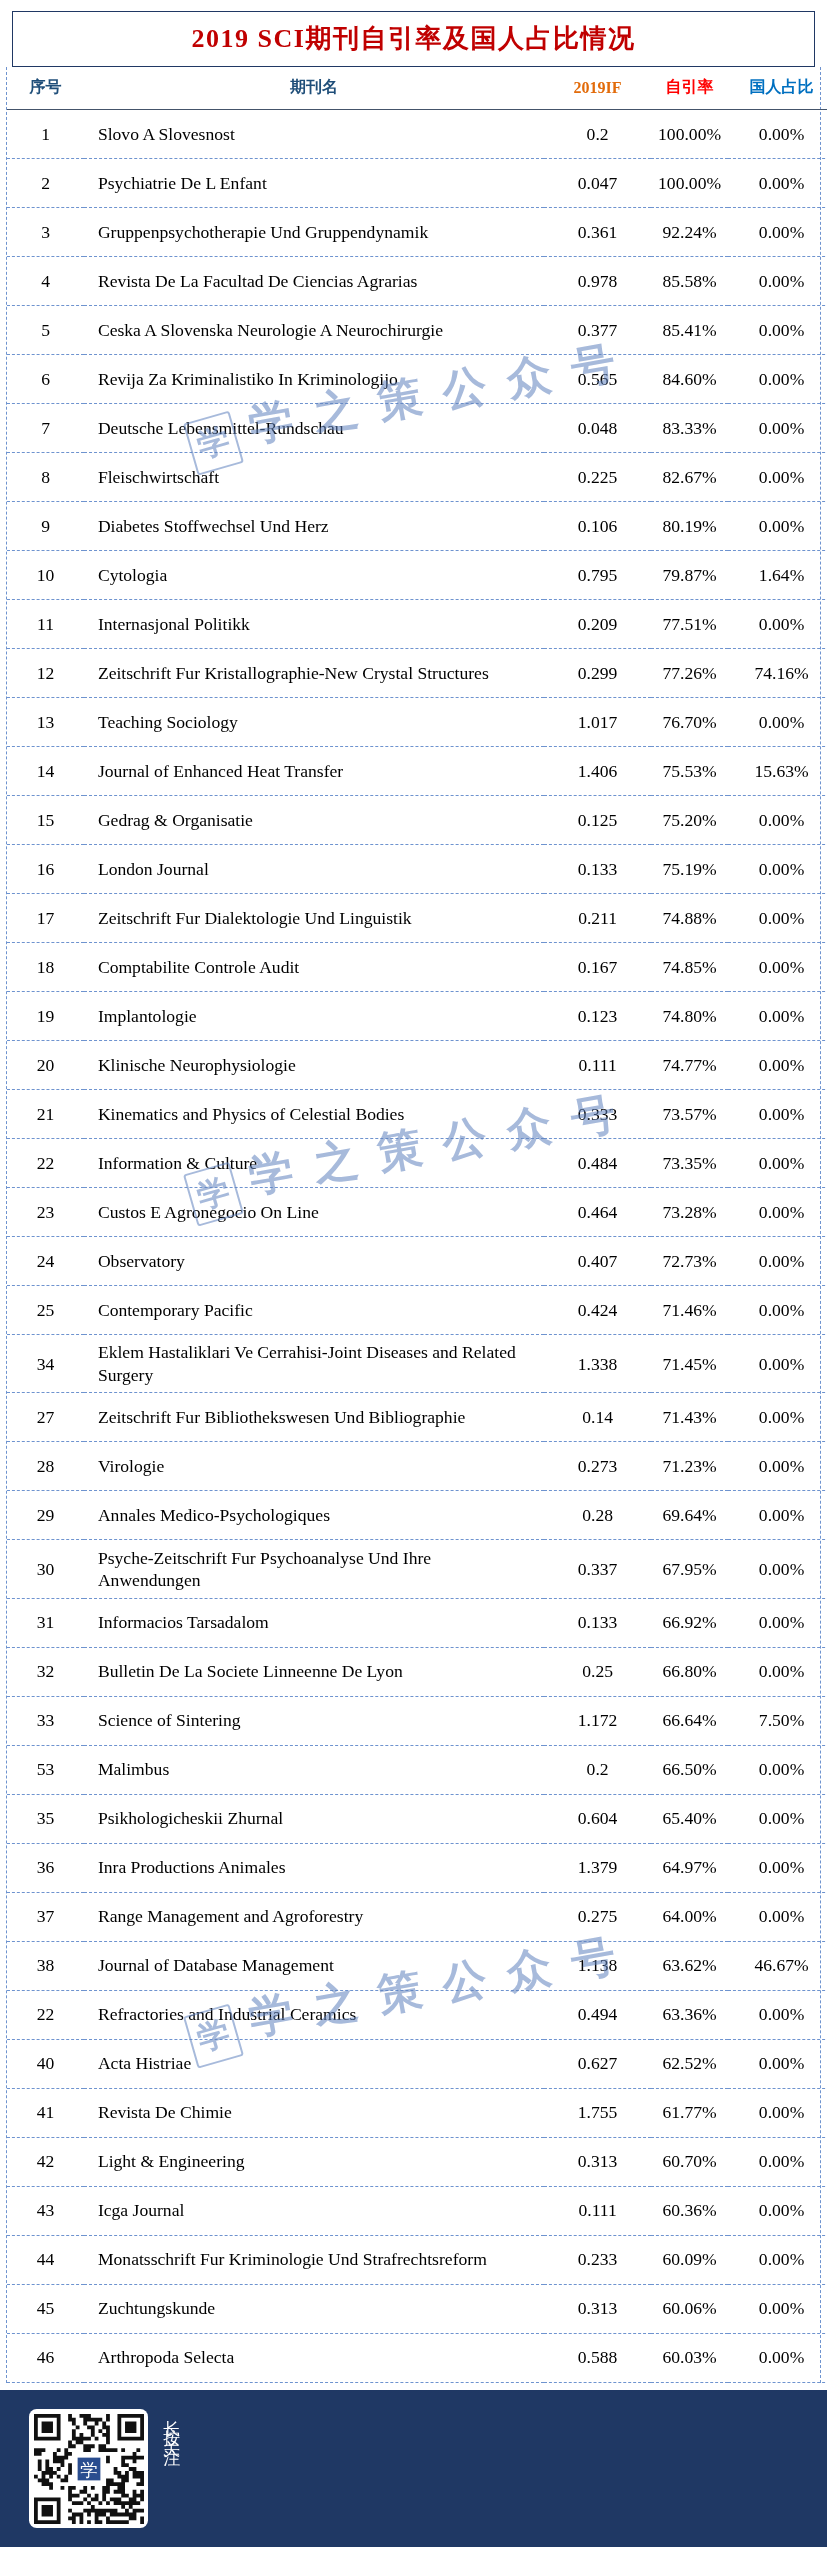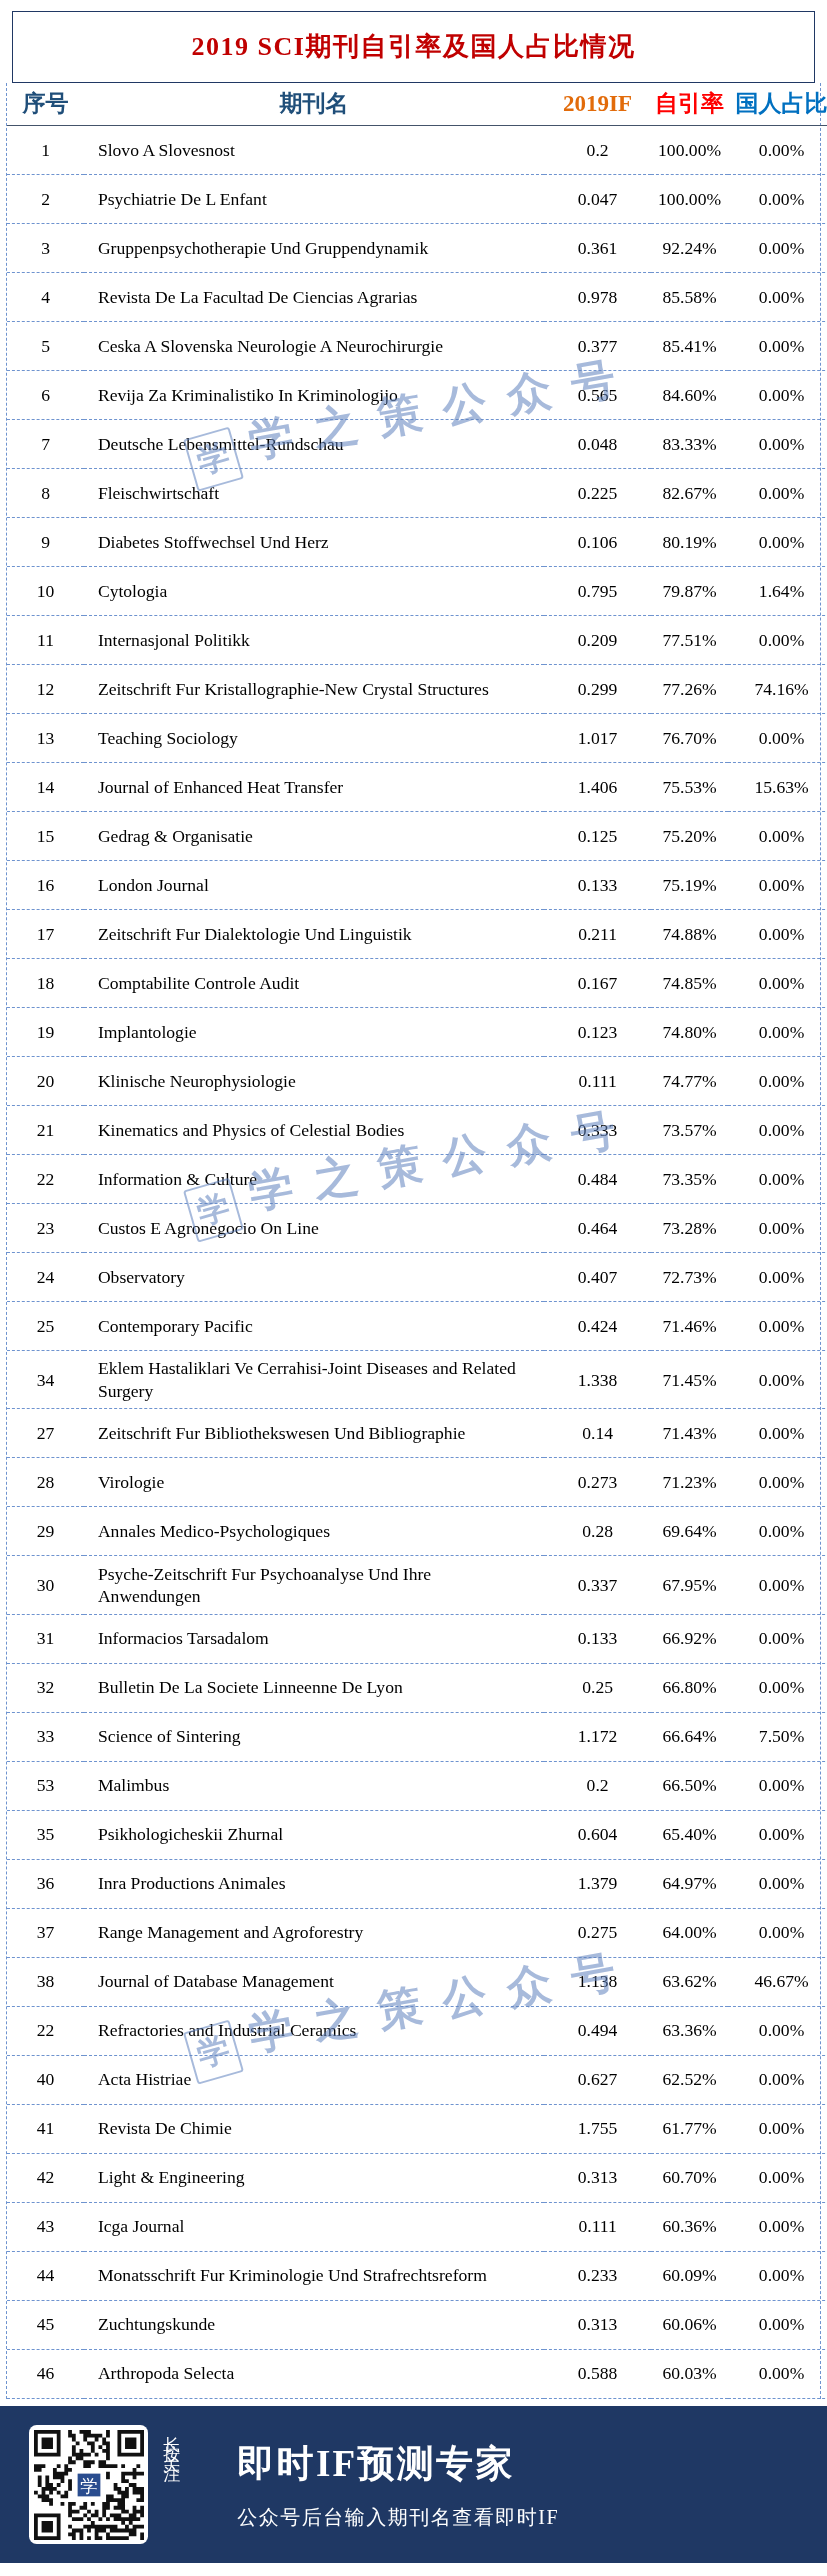--- a/index.html
+++ b/index.html
@@ -5,34 +5,34 @@
   :root{
     --title:#c00000; --header-main:#1f4e79; --header-if:#e26b0a; --header-rate:#ff0000;
     --header-cn:#0070c0; --row-divider:#6e93cf; --footer-bg:#1f3864; --watermark:#6082be;
   }
   *{box-sizing:border-box;}
   html,body{margin:0;padding:0;background:#fff;}
   body{width:827px;font-family:"Liberation Serif","DejaVu Serif",serif;color:#000;}
   .page{width:827px;position:relative;background:#fff;}
 
   .title-box{
-    margin:10.7px 12.3px 0;border:1.5px solid #203864;height:72px;
+    margin:10.7px 12.3px 0;border:1.5px solid #203864;height:56px;
     display:flex;align-items:center;justify-content:center;
     color:var(--title);font-size:26px;font-weight:bold;letter-spacing:1.5px;
   }
 
   .table-area{
     position:relative;margin:0 6.1px;
     border-left:0.8px dashed var(--row-divider);
     border-right:0.8px dashed var(--row-divider);
   }
   table{width:100%;border-collapse:collapse;table-layout:fixed;font-size:17.6px;}
   col.c-num{width:77px;} col.c-name{width:460px;} col.c-if{width:107px;}
   col.c-rate{width:77px;} col.c-cn{width:107px;}
-  thead th{height:43px;font-size:23px;font-weight:bold;text-align:center;
+  thead th{height:43px;font-size:16px;font-weight:bold;text-align:center;
     border-bottom:1.5px solid #44546a;}
   th.col-num,th.col-name{color:var(--header-main);}
   th.col-if{color:var(--header-if);}
   th.col-rate{color:var(--header-rate);}
   th.col-cn{color:var(--header-cn);}
   tbody td{height:49px;border-bottom:0.8px dashed var(--row-divider);text-align:center;
     padding:0 3.1px;line-height:1.28;}
   tbody td.name{text-align:left;padding:6.1px 7.7px 6.1px 13.8px;}
 
   .watermark{
@@ -435,20 +435,16 @@
       <svg viewBox="0 0 29 29" xmlns="http://www.w3.org/2000/svg">
         <rect x="0" y="0" width="29" height="29" fill="#ffffff"></rect>
         <path id="qr-finders" fill="#111111" fill-rule="evenodd" d="M0 0h7v7h-7z M1 1h5v5h-5z M2 2h3v3h-3z M22 0h7v7h-7z M23 1h5v5h-5z M24 2h3v3h-3z M0 22h7v7h-7z M1 23h5v5h-5z M2 24h3v3h-3z "></path>
         <path id="qr-modules" fill="#111111" d="M9 0h1v1h-1zM12 0h1v1h-1zM13 0h1v1h-1zM14 0h1v1h-1zM19 0h1v1h-1zM9 1h1v1h-1zM10 1h1v1h-1zM13 1h1v1h-1zM14 1h1v1h-1zM15 1h1v1h-1zM16 1h1v1h-1zM17 1h1v1h-1zM19 1h1v1h-1zM10 2h1v1h-1zM13 2h1v1h-1zM16 2h1v1h-1zM18 2h1v1h-1zM11 3h1v1h-1zM14 3h1v1h-1zM15 3h1v1h-1zM18 3h1v1h-1zM19 3h1v1h-1zM10 4h1v1h-1zM15 4h1v1h-1zM17 4h1v1h-1zM19 4h1v1h-1zM10 5h1v1h-1zM12 5h1v1h-1zM15 5h1v1h-1zM18 5h1v1h-1zM19 5h1v1h-1zM10 6h1v1h-1zM11 6h1v1h-1zM12 6h1v1h-1zM13 6h1v1h-1zM14 6h1v1h-1zM16 6h1v1h-1zM19 6h1v1h-1zM9 7h1v1h-1zM11 7h1v1h-1zM12 7h1v1h-1zM19 7h1v1h-1zM9 8h1v1h-1zM10 8h1v1h-1zM13 8h1v1h-1zM14 8h1v1h-1zM15 8h1v1h-1zM17 8h1v1h-1zM18 8h1v1h-1zM0 9h1v1h-1zM1 9h1v1h-1zM2 9h1v1h-1zM6 9h1v1h-1zM8 9h1v1h-1zM13 9h1v1h-1zM14 9h1v1h-1zM17 9h1v1h-1zM18 9h1v1h-1zM19 9h1v1h-1zM20 9h1v1h-1zM21 9h1v1h-1zM23 9h1v1h-1zM27 9h1v1h-1zM0 10h1v1h-1zM1 10h1v1h-1zM5 10h1v1h-1zM8 10h1v1h-1zM9 10h1v1h-1zM26 10h1v1h-1zM5 11h1v1h-1zM6 11h1v1h-1zM7 11h1v1h-1zM8 11h1v1h-1zM19 11h1v1h-1zM23 11h1v1h-1zM24 11h1v1h-1zM25 11h1v1h-1zM26 11h1v1h-1zM27 11h1v1h-1zM28 11h1v1h-1zM1 12h1v1h-1zM3 12h1v1h-1zM5 12h1v1h-1zM6 12h1v1h-1zM7 12h1v1h-1zM19 12h1v1h-1zM23 12h1v1h-1zM26 12h1v1h-1zM1 13h1v1h-1zM3 13h1v1h-1zM7 13h1v1h-1zM9 13h1v1h-1zM23 13h1v1h-1zM24 13h1v1h-1zM1 14h1v1h-1zM3 14h1v1h-1zM4 14h1v1h-1zM6 14h1v1h-1zM9 14h1v1h-1zM21 14h1v1h-1zM25 14h1v1h-1zM26 14h1v1h-1zM2 15h1v1h-1zM3 15h1v1h-1zM4 15h1v1h-1zM5 15h1v1h-1zM9 15h1v1h-1zM21 15h1v1h-1zM22 15h1v1h-1zM24 15h1v1h-1zM26 15h1v1h-1zM27 15h1v1h-1zM28 15h1v1h-1zM0 16h1v1h-1zM2 16h1v1h-1zM4 16h1v1h-1zM6 16h1v1h-1zM8 16h1v1h-1zM22 16h1v1h-1zM23 16h1v1h-1zM24 16h1v1h-1zM26 16h1v1h-1zM27 16h1v1h-1zM28 16h1v1h-1zM1 17h1v1h-1zM2 17h1v1h-1zM3 17h1v1h-1zM7 17h1v1h-1zM8 17h1v1h-1zM19 17h1v1h-1zM20 17h1v1h-1zM23 17h1v1h-1zM24 17h1v1h-1zM28 17h1v1h-1zM2 18h1v1h-1zM3 18h1v1h-1zM4 18h1v1h-1zM19 18h1v1h-1zM20 18h1v1h-1zM21 18h1v1h-1zM22 18h1v1h-1zM23 18h1v1h-1zM27 18h1v1h-1zM28 18h1v1h-1zM4 19h1v1h-1zM7 19h1v1h-1zM9 19h1v1h-1zM10 19h1v1h-1zM13 19h1v1h-1zM15 19h1v1h-1zM18 19h1v1h-1zM19 19h1v1h-1zM22 19h1v1h-1zM23 19h1v1h-1zM9 20h1v1h-1zM12 20h1v1h-1zM13 20h1v1h-1zM18 20h1v1h-1zM19 20h1v1h-1zM21 20h1v1h-1zM22 20h1v1h-1zM23 20h1v1h-1zM26 20h1v1h-1zM28 20h1v1h-1zM9 21h1v1h-1zM10 21h1v1h-1zM11 21h1v1h-1zM14 21h1v1h-1zM16 21h1v1h-1zM18 21h1v1h-1zM23 21h1v1h-1zM24 21h1v1h-1zM26 21h1v1h-1zM27 21h1v1h-1zM28 21h1v1h-1zM9 22h1v1h-1zM13 22h1v1h-1zM15 22h1v1h-1zM16 22h1v1h-1zM18 22h1v1h-1zM20 22h1v1h-1zM21 22h1v1h-1zM22 22h1v1h-1zM25 22h1v1h-1zM26 22h1v1h-1zM28 22h1v1h-1zM10 23h1v1h-1zM11 23h1v1h-1zM12 23h1v1h-1zM14 23h1v1h-1zM17 23h1v1h-1zM19 23h1v1h-1zM21 23h1v1h-1zM22 23h1v1h-1zM23 23h1v1h-1zM24 23h1v1h-1zM25 23h1v1h-1zM26 23h1v1h-1zM27 23h1v1h-1zM15 24h1v1h-1zM23 24h1v1h-1zM25 24h1v1h-1zM9 25h1v1h-1zM13 25h1v1h-1zM14 25h1v1h-1zM15 25h1v1h-1zM16 25h1v1h-1zM17 25h1v1h-1zM18 25h1v1h-1zM19 25h1v1h-1zM20 25h1v1h-1zM21 25h1v1h-1zM24 25h1v1h-1zM26 25h1v1h-1zM27 25h1v1h-1zM28 25h1v1h-1zM10 26h1v1h-1zM11 26h1v1h-1zM12 26h1v1h-1zM14 26h1v1h-1zM16 26h1v1h-1zM17 26h1v1h-1zM18 26h1v1h-1zM20 26h1v1h-1zM21 26h1v1h-1zM22 26h1v1h-1zM23 26h1v1h-1zM24 26h1v1h-1zM25 26h1v1h-1zM26 26h1v1h-1zM9 27h1v1h-1zM10 27h1v1h-1zM12 27h1v1h-1zM16 27h1v1h-1zM19 27h1v1h-1zM25 27h1v1h-1zM26 27h1v1h-1zM28 27h1v1h-1zM10 28h1v1h-1zM12 28h1v1h-1zM14 28h1v1h-1zM16 28h1v1h-1zM17 28h1v1h-1zM19 28h1v1h-1zM20 28h1v1h-1zM21 28h1v1h-1zM22 28h1v1h-1zM23 28h1v1h-1zM24 28h1v1h-1zM28 28h1v1h-1z"></path>
         <rect x="10.5" y="10.5" width="8" height="8" fill="#ffffff"></rect>
         <rect x="11.5" y="11.5" width="6" height="6" fill="#2a4d8f"></rect>
         <text x="14.5" y="16.4" font-size="4.6" fill="#ffffff" text-anchor="middle">学</text>
       </svg>
     </div>
     <div class="follow-label">长按关注</div>
-    <div class="footer-text">
-      <div class="headline">即时IF预测专家</div>
-      <div class="subline">公众号后台输入期刊名查看即时IF</div>
-    </div>
   </div>
 
 </div>
 
 
 </body></html>

